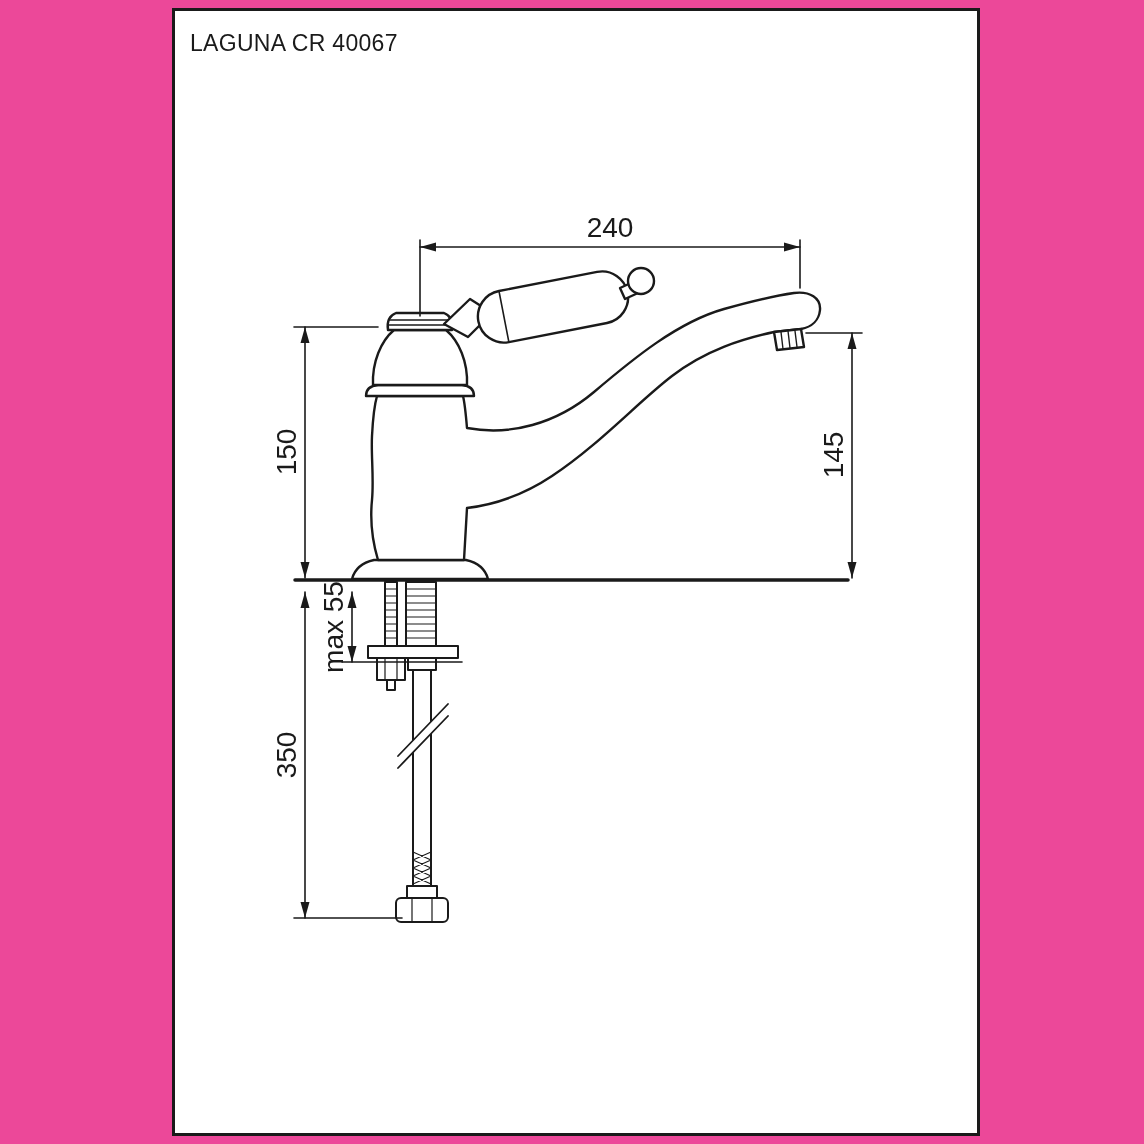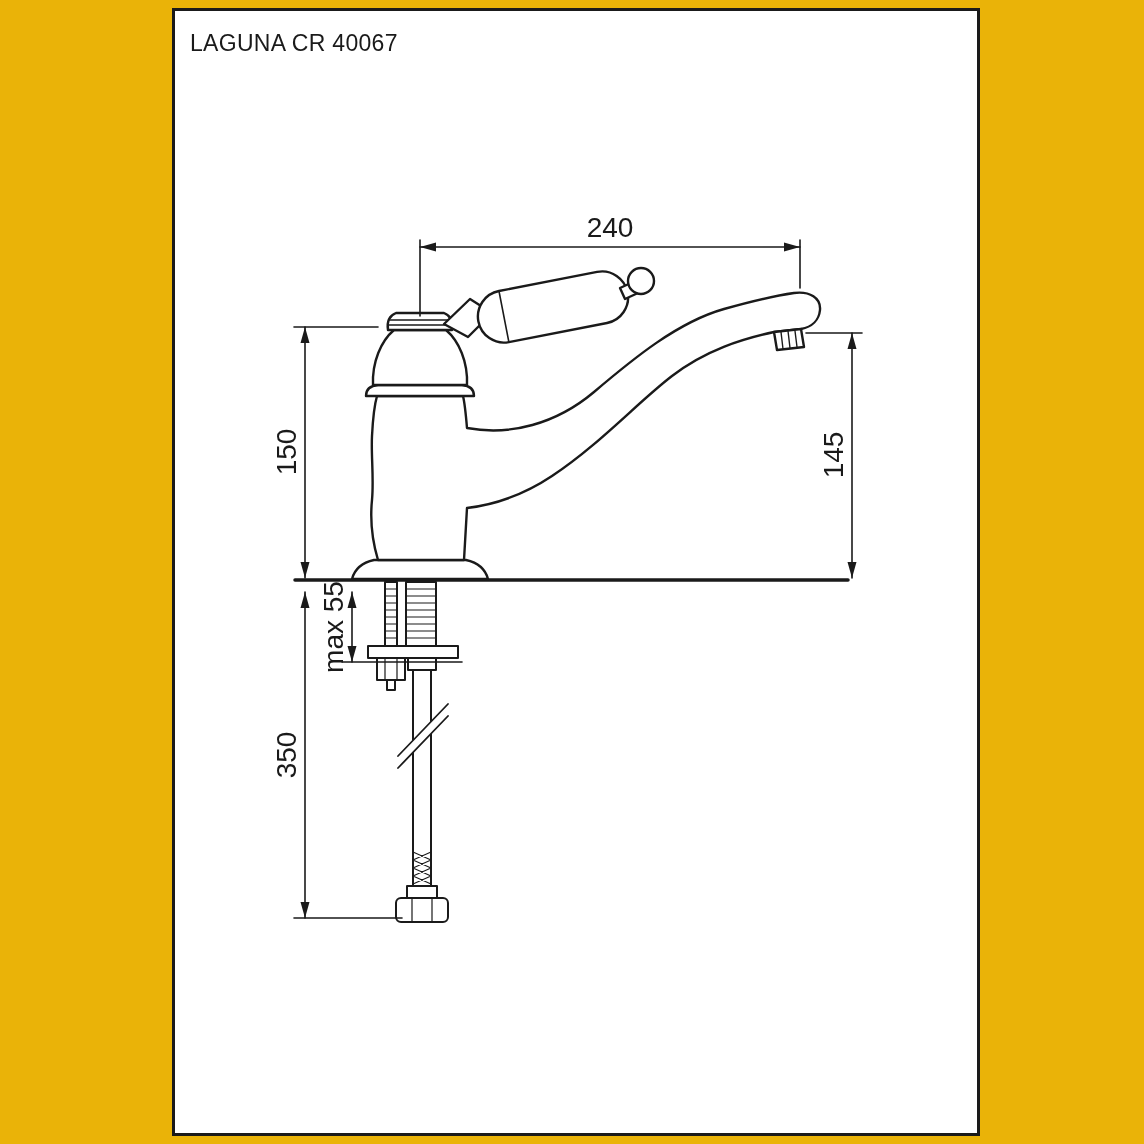--- a/index.html
+++ b/index.html
@@ -5,21 +5,21 @@
   html, body {
     margin: 0;
     padding: 0;
     background: #ffffff;
     font-family: "Liberation Sans", sans-serif;
   }
   .page {
     position: relative;
     width: 1144px;
     height: 1144px;
-    background: #eab308;
+    background: #ec4899;
     overflow: hidden;
   }
   .frame {
     position: absolute;
     left: 172px;
     top: 8px;
     width: 808px;
     height: 1128px;
     border: 3px solid #1a1a1a;
     box-sizing: border-box;

